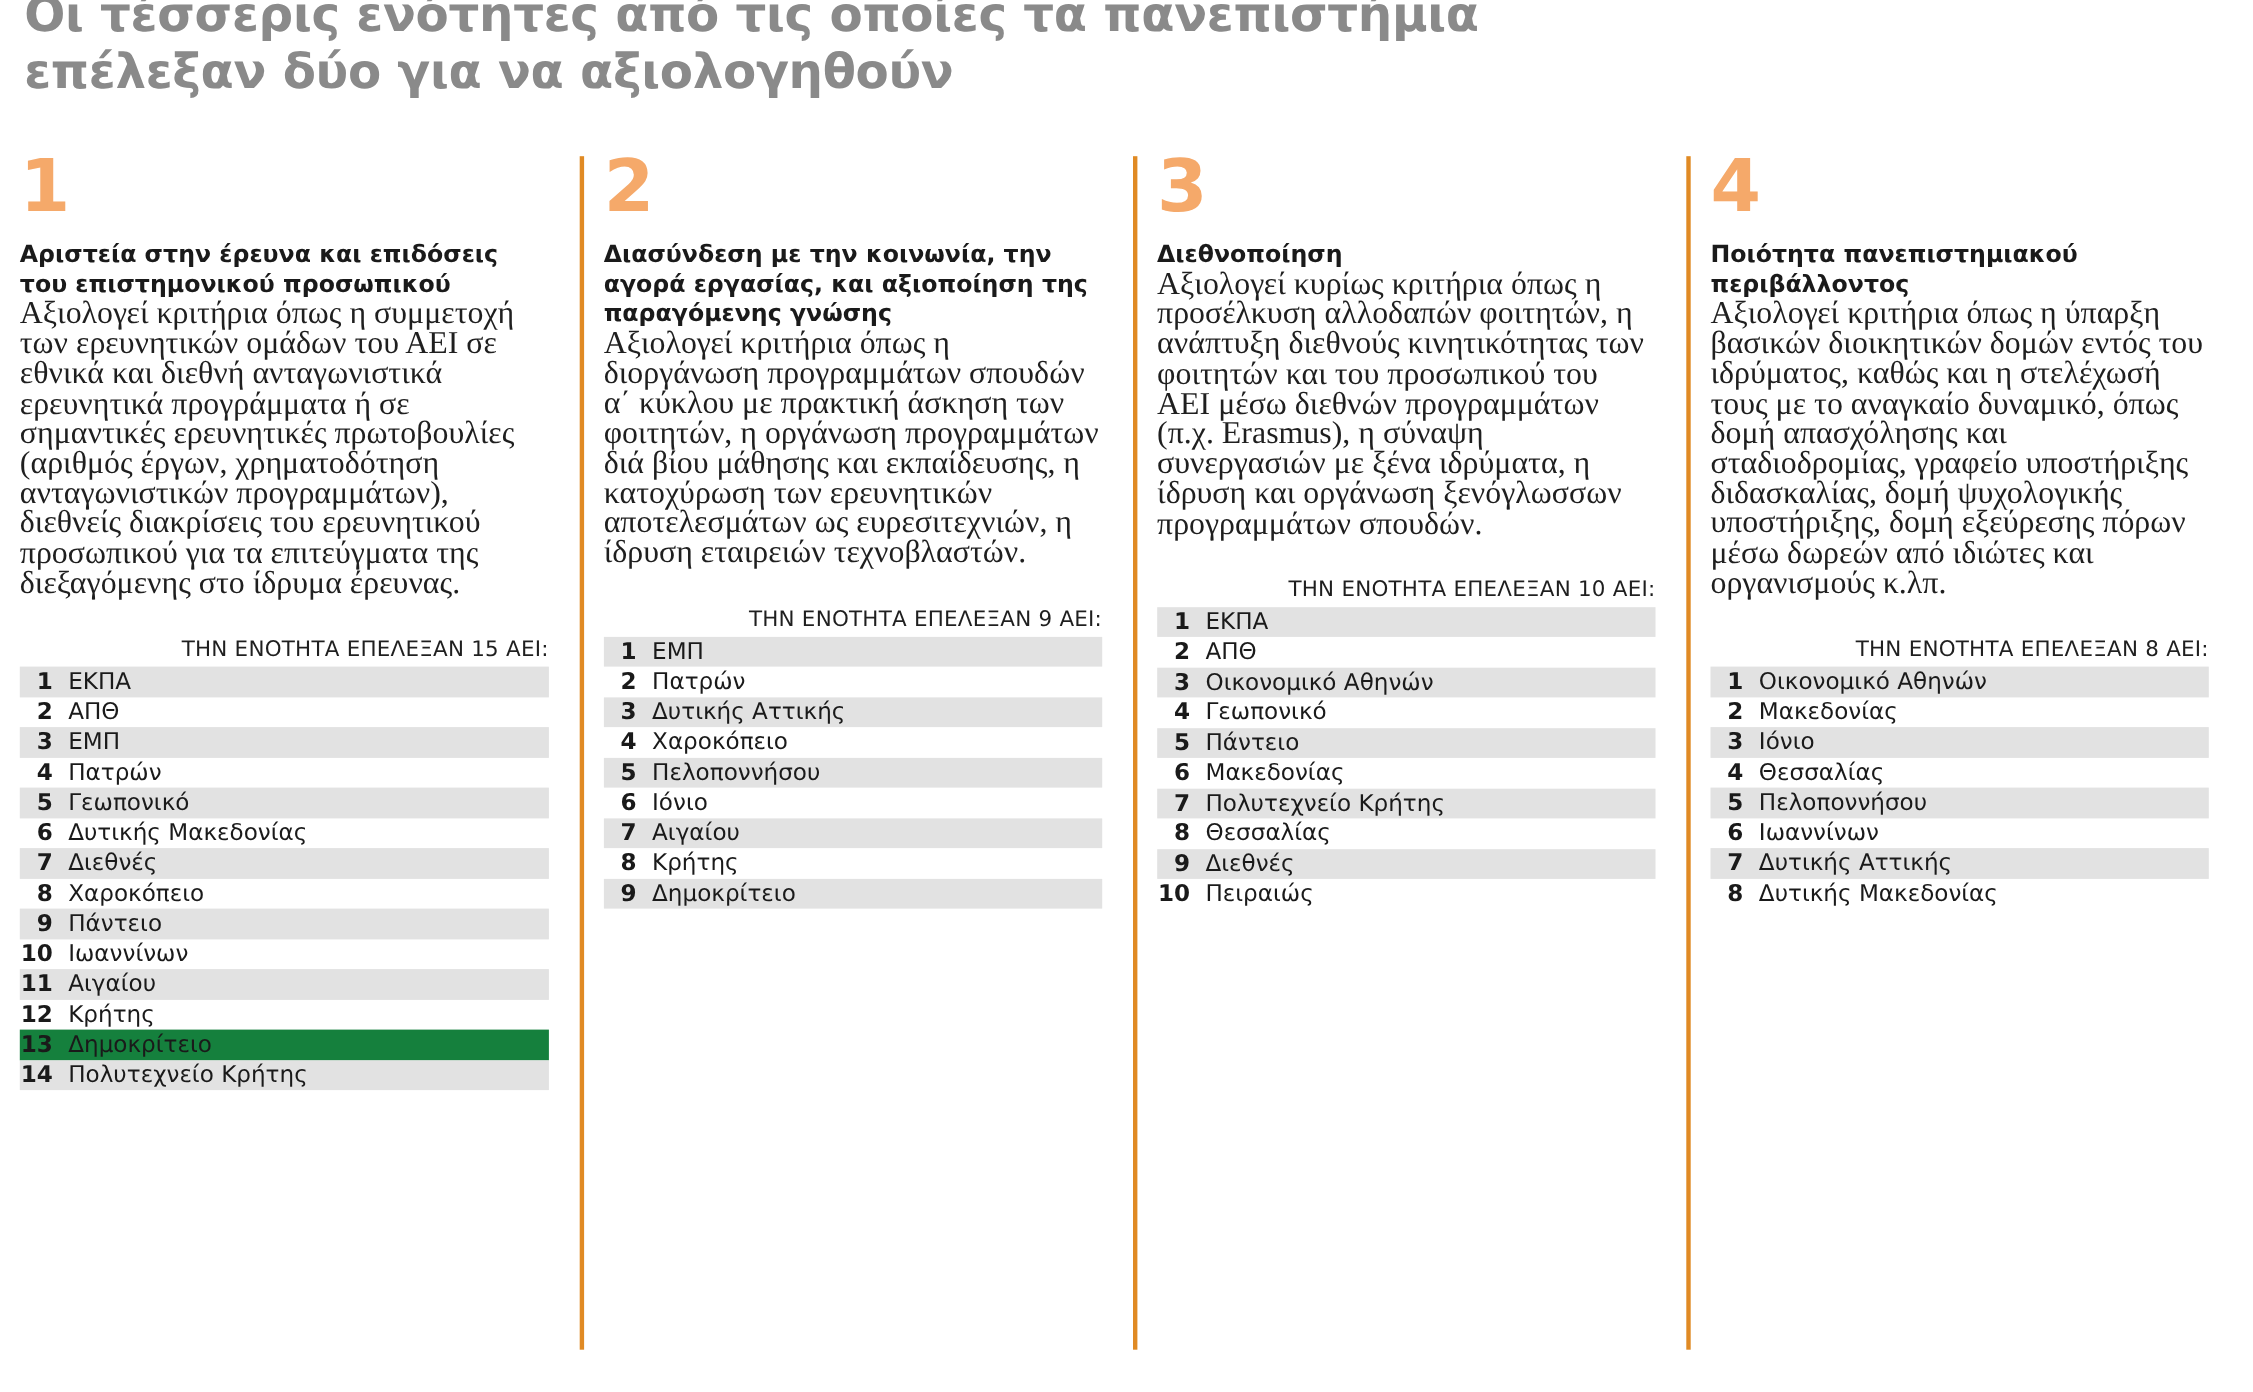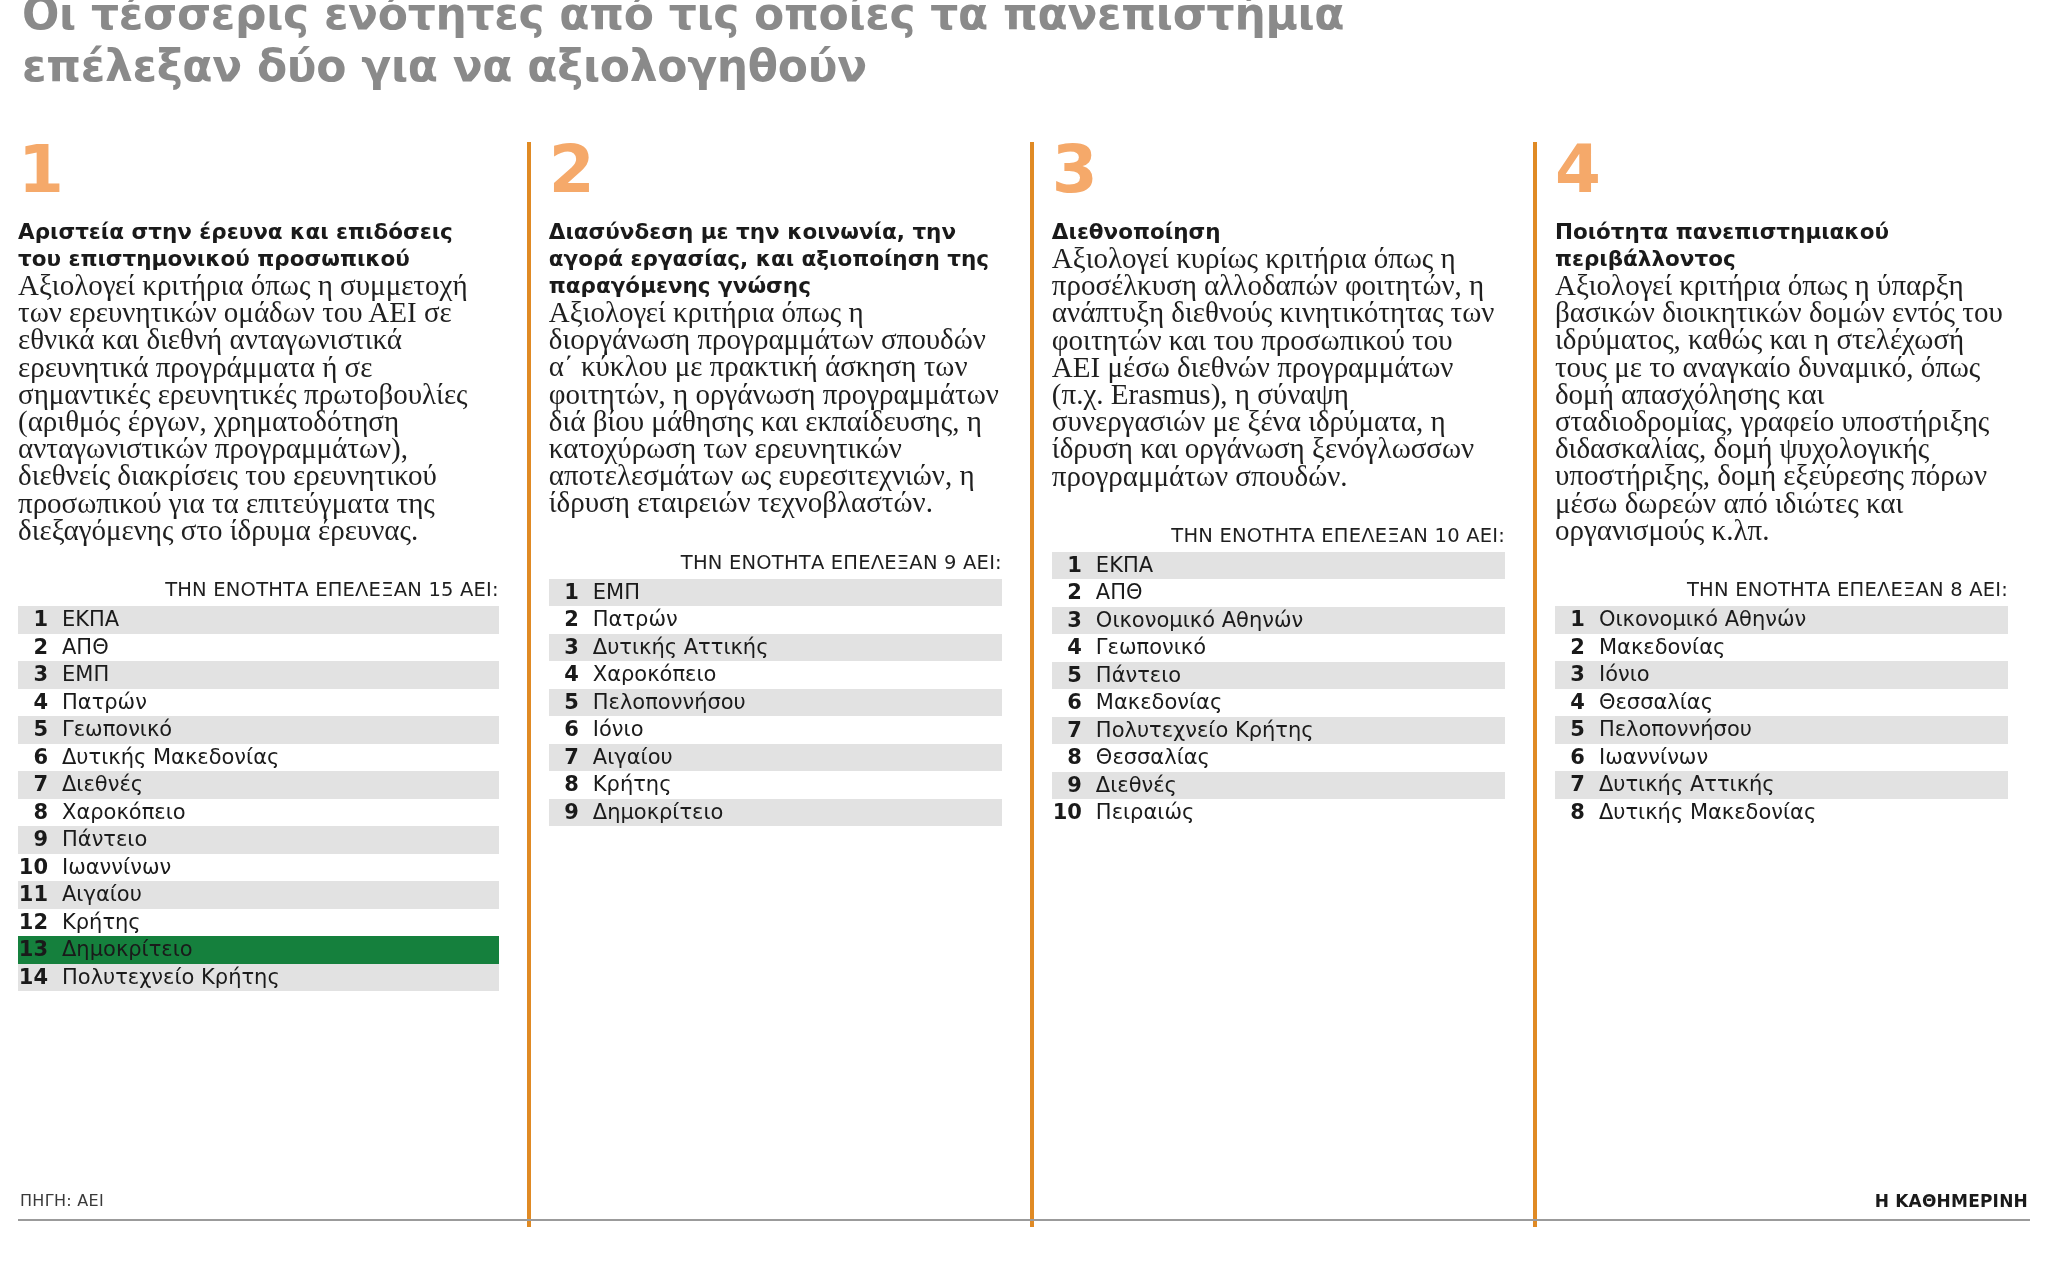--- a/index.html
+++ b/index.html
@@ -373,19 +373,14 @@
             <span class="nm">Δυτικής Αττικής</span>
           </li>
           <li class="row">
             <span class="idx">8</span>
             <span class="nm">Δυτικής Μακεδονίας</span>
           </li>
         </ul>
       </div>
     </div>
 
-  <div class="footer">
-    <div class="footer-rule"></div>
-    <div class="source">ΠΗΓΗ: ΑΕΙ</div>
-    <div class="brand">Η ΚΑΘΗΜΕΡΙΝΗ</div>
-  </div>
 
 </div>
 
 </body></html>

